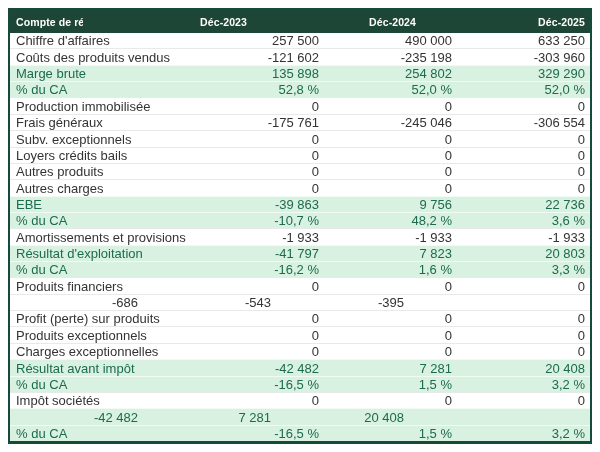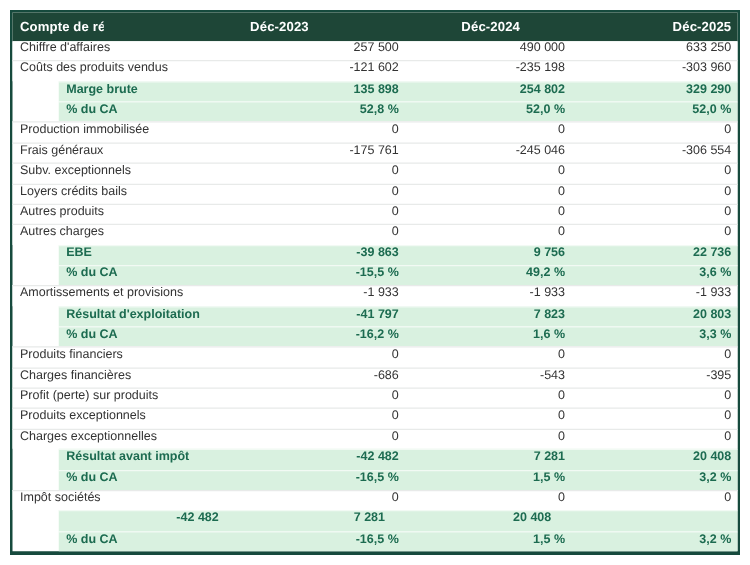--- a/index.html
+++ b/index.html
@@ -27,32 +27,31 @@
     display:flex;
     align-items:center;
     font-weight:bold;
     font-size:10.5px;
     letter-spacing:.1px;
     gap:36px;
   }
   .row{
     flex:1 1 0;
     display:flex;
-    align-items:flex-start;
+    align-items:flex-end;
     background:#ffffff;
     color:var(--body-text,#333333);
-    font-size:10px;
+    font-size:13px;
     min-height:0;
   }
   .row + .row{border-top:1px solid var(--row-divider,#e8eae9);}
   .row.hl{
     background:var(--highlight-bg,#d9f1e0);
     color:var(--highlight-text,#1c6b50);
-    font-weight:bold;
-    margin-left:37px;
+    font-weight:normal;
   }
   .row.hl + .row.hl{border-top-color:rgba(255,255,255,.65);}
   .row + .row.hl{border-top-color:rgba(255,255,255,.65);}
   .c-label{
     flex:1 1 auto;
     padding-left:6px;
     text-align:left;
     white-space:nowrap;
     overflow:hidden;
   }
@@ -147,22 +146,22 @@
 
   <div class="row hl">
     <div class="c-label">EBE</div>
     <div class="c-val">-39 863</div>
     <div class="c-val">9 756</div>
     <div class="c-val">22 736</div>
   </div>
 
   <div class="row hl">
     <div class="c-label">% du CA</div>
-    <div class="c-val">-15,5 %</div>
-    <div class="c-val">49,2 %</div>
+    <div class="c-val">-10,7 %</div>
+    <div class="c-val">48,2 %</div>
     <div class="c-val">3,6 %</div>
   </div>
 
   <div class="row">
     <div class="c-label">Amortissements et provisions</div>
     <div class="c-val">-1 933</div>
     <div class="c-val">-1 933</div>
     <div class="c-val">-1 933</div>
   </div>
 
@@ -181,21 +180,20 @@
   </div>
 
   <div class="row">
     <div class="c-label">Produits financiers</div>
     <div class="c-val">0</div>
     <div class="c-val">0</div>
     <div class="c-val">0</div>
   </div>
 
   <div class="row">
-    <div class="c-label">Charges financières</div>
     <div class="c-val">-686</div>
     <div class="c-val">-543</div>
     <div class="c-val">-395</div>
   </div>
 
   <div class="row">
     <div class="c-label">Profit (perte) sur produits</div>
     <div class="c-val">0</div>
     <div class="c-val">0</div>
     <div class="c-val">0</div>

